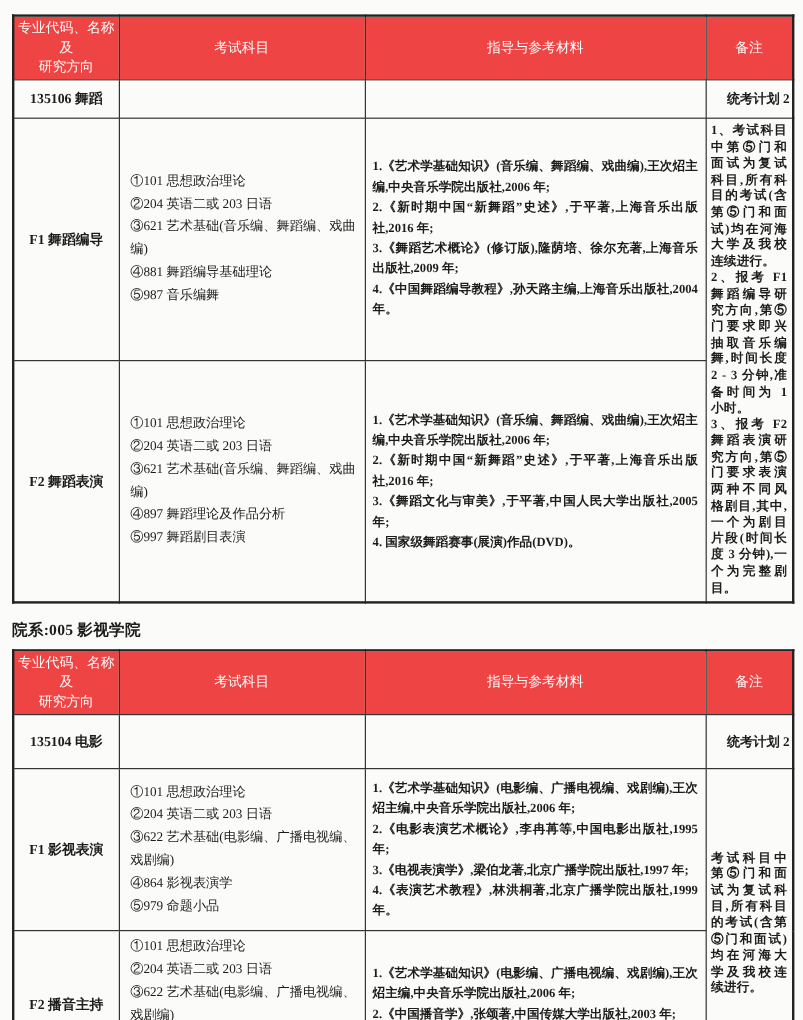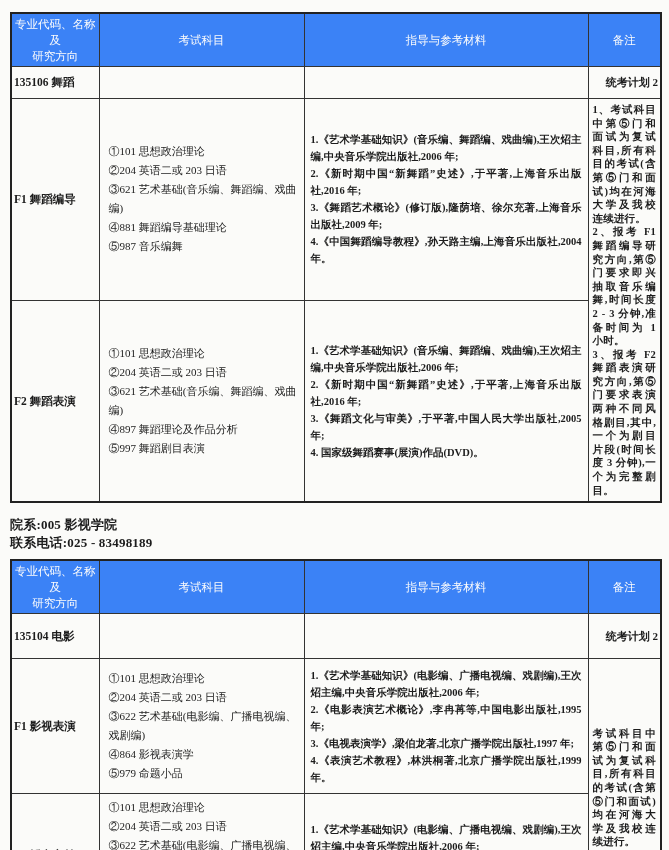--- a/index.html
+++ b/index.html
@@ -23,26 +23,26 @@
     width:650px;margin-top:7px;margin-bottom:13px;
     border:2px solid #222;
   }
   table.exam-table th,
   table.exam-table td{
     border:1px solid #333;
     vertical-align:middle;
     overflow:hidden;
   }
   th.col-head{
-    background:#3b82f6;color:#fcfcfc;
+    background:#ef4444;color:#fcfcfc;
     font-weight:400;font-size:11.5px;line-height:16px;
     white-space:pre-line;text-align:center;padding:2px;
   }
   td.code-cell,td.dir-cell{
-    font-size:11.5px;font-weight:600;padding:2px;
+    text-align:center;font-size:11.5px;font-weight:600;padding:2px;
   }
   td.subjects-cell{
     font-size:11px;font-weight:400;line-height:19px;
     white-space:pre-line;padding:4px 6px 4px 9px;text-align:left;
   }
   td.refs-cell{
     font-size:10.5px;font-weight:600;line-height:17px;
     white-space:pre-line;padding:4px 6px;text-align:justify;
   }
   td.prog-remark-cell{
@@ -119,21 +119,20 @@
 2.《新时期中国“新舞蹈”史述》,于平著,上海音乐出版社,2016 年;
 3.《舞蹈文化与审美》,于平著,中国人民大学出版社,2005 年;
 4. 国家级舞蹈赛事(展演)作品(DVD)。</td>
       </tr>
     </tbody>
       </table>
   </div>
 
   <div class="section sec2">
     <div class="dept-title">院系:005 影视学院</div>
-    <div class="contact-phone">联系电话:025 - 83498189</div>
 
     <table class="exam-table t2">
       <colgroup>
         <col style="width:88px">
           <col style="width:205px">
           <col style="width:284px">
           <col style="width:73px">
       </colgroup>
       <tbody>
           <tr class="r-head">

